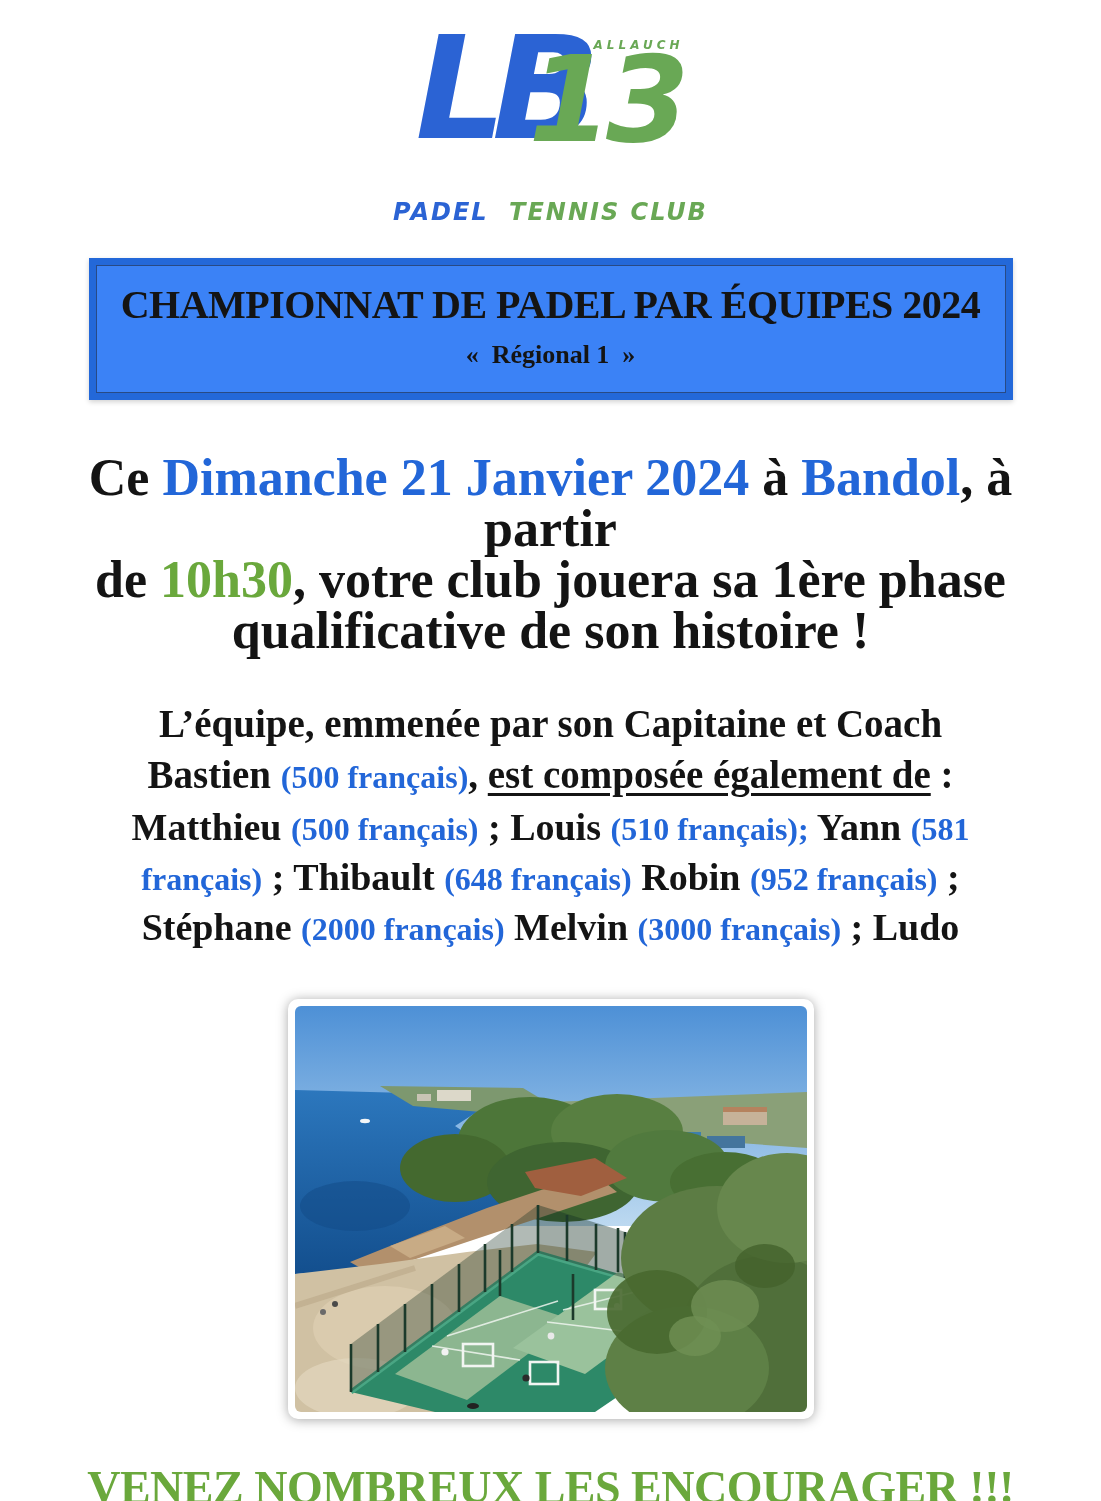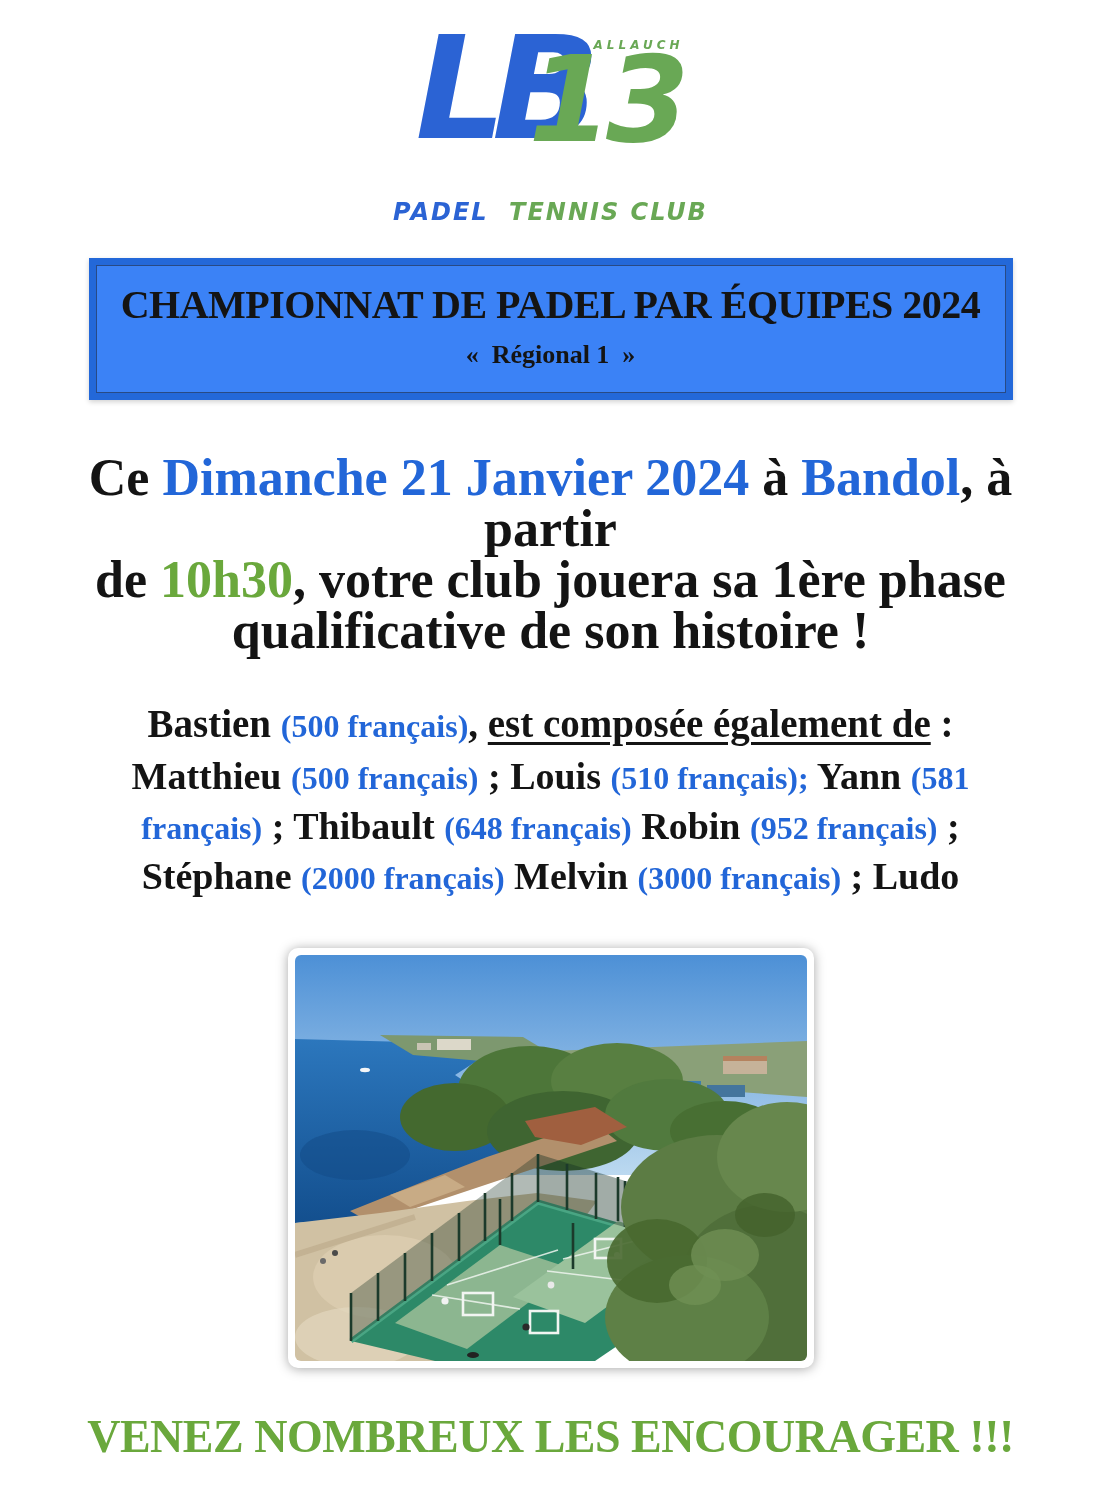--- a/index.html
+++ b/index.html
@@ -76,20 +76,21 @@
     <div class="title-line2">«  Régional 1  »</div>
   </div>
 
   <div class="para intro">
       <div class="tline"><span class="seg-k">Ce </span><span class="seg-b">Dimanche 21 Janvier 2024</span><span class="seg-k"> à </span><span class="seg-b">Bandol</span><span class="seg-k">, à partir</span></div>
       <div class="tline"><span class="seg-k">de </span><span class="seg-g">10h30</span><span class="seg-k">, votre club jouera sa 1ère phase</span></div>
       <div class="tline"><span class="seg-k">qualificative de son histoire !</span></div>
     </div>
 
   <div class="para team">
+      <div class="tline"><span class="seg-k">L’équipe, emmenée par son Capitaine et Coach</span></div>
       <div class="tline"><span class="seg-k">Bastien </span><span class="seg-bs">(500 français)</span><span class="seg-k">, </span><span class="seg-ku">est composée également de</span><span class="seg-k"> :</span></div>
     </div>
 
   <div class="para players">
       <div class="tline"><span class="seg-k">Matthieu </span><span class="seg-bs">(500 français)</span><span class="seg-k"> ; </span><span class="seg-k">Louis </span><span class="seg-bs">(510 français);</span><span class="seg-k"> Yann </span><span class="seg-bs">(581</span></div>
       <div class="tline"><span class="seg-bs">français)</span><span class="seg-k"> ; </span><span class="seg-k">Thibault </span><span class="seg-bs">(648 français)</span><span class="seg-k"> Robin </span><span class="seg-bs">(952 français)</span><span class="seg-k"> ;</span></div>
       <div class="tline"><span class="seg-k">Stéphane </span><span class="seg-bs">(2000 français)</span><span class="seg-k"> Melvin </span><span class="seg-bs">(3000 français)</span><span class="seg-k"> ; </span><span class="seg-k">Ludo</span></div>
     </div>
 
   <div class="photo-frame">

